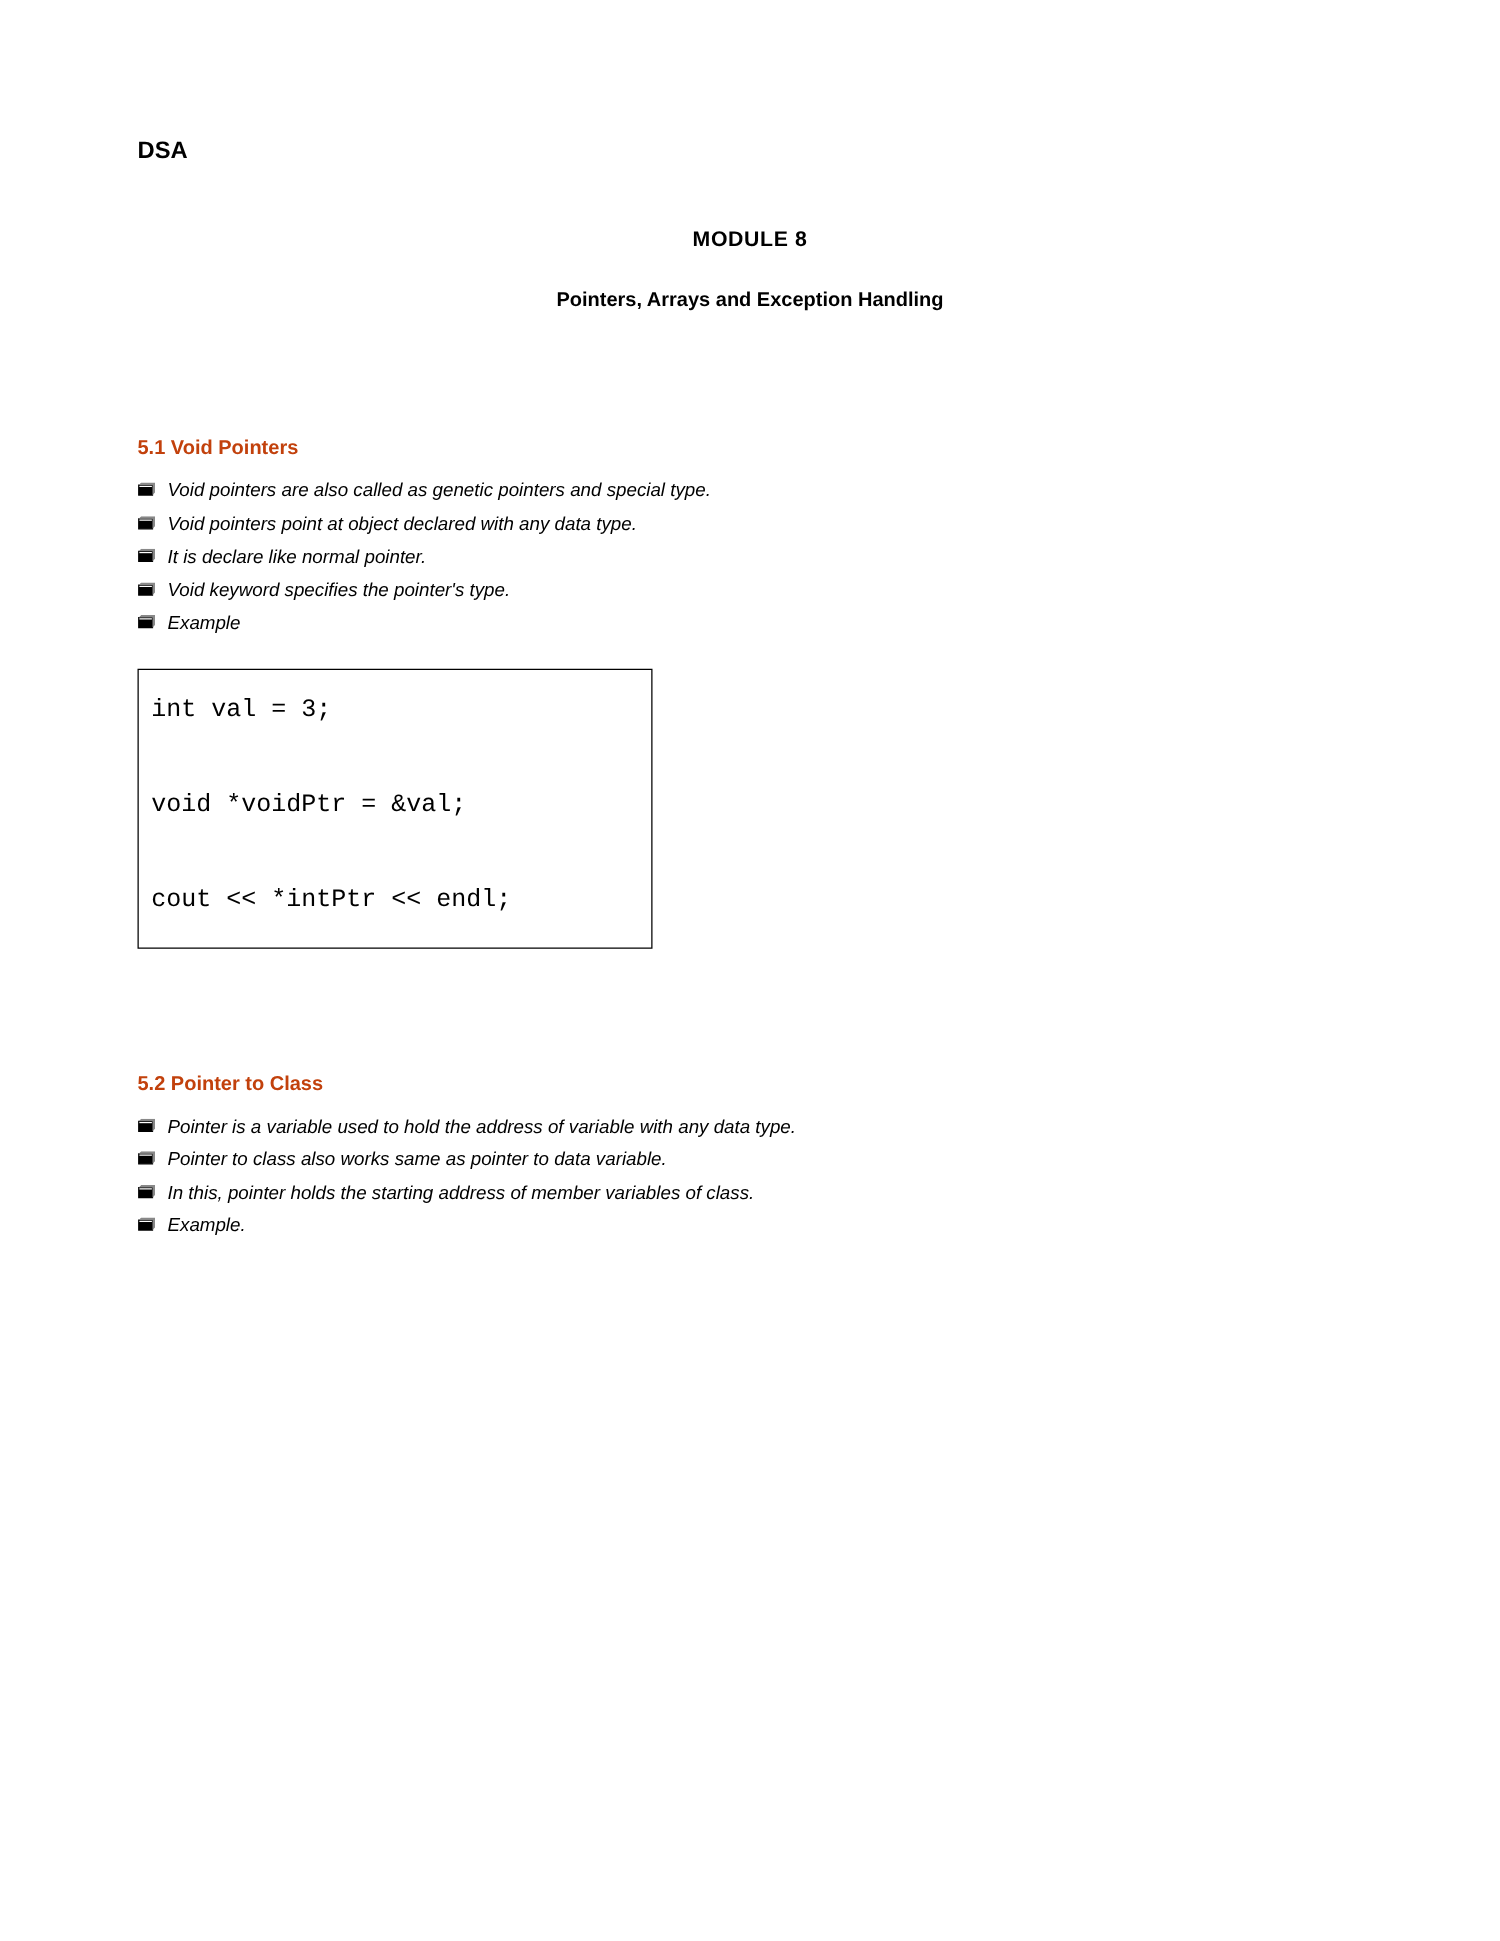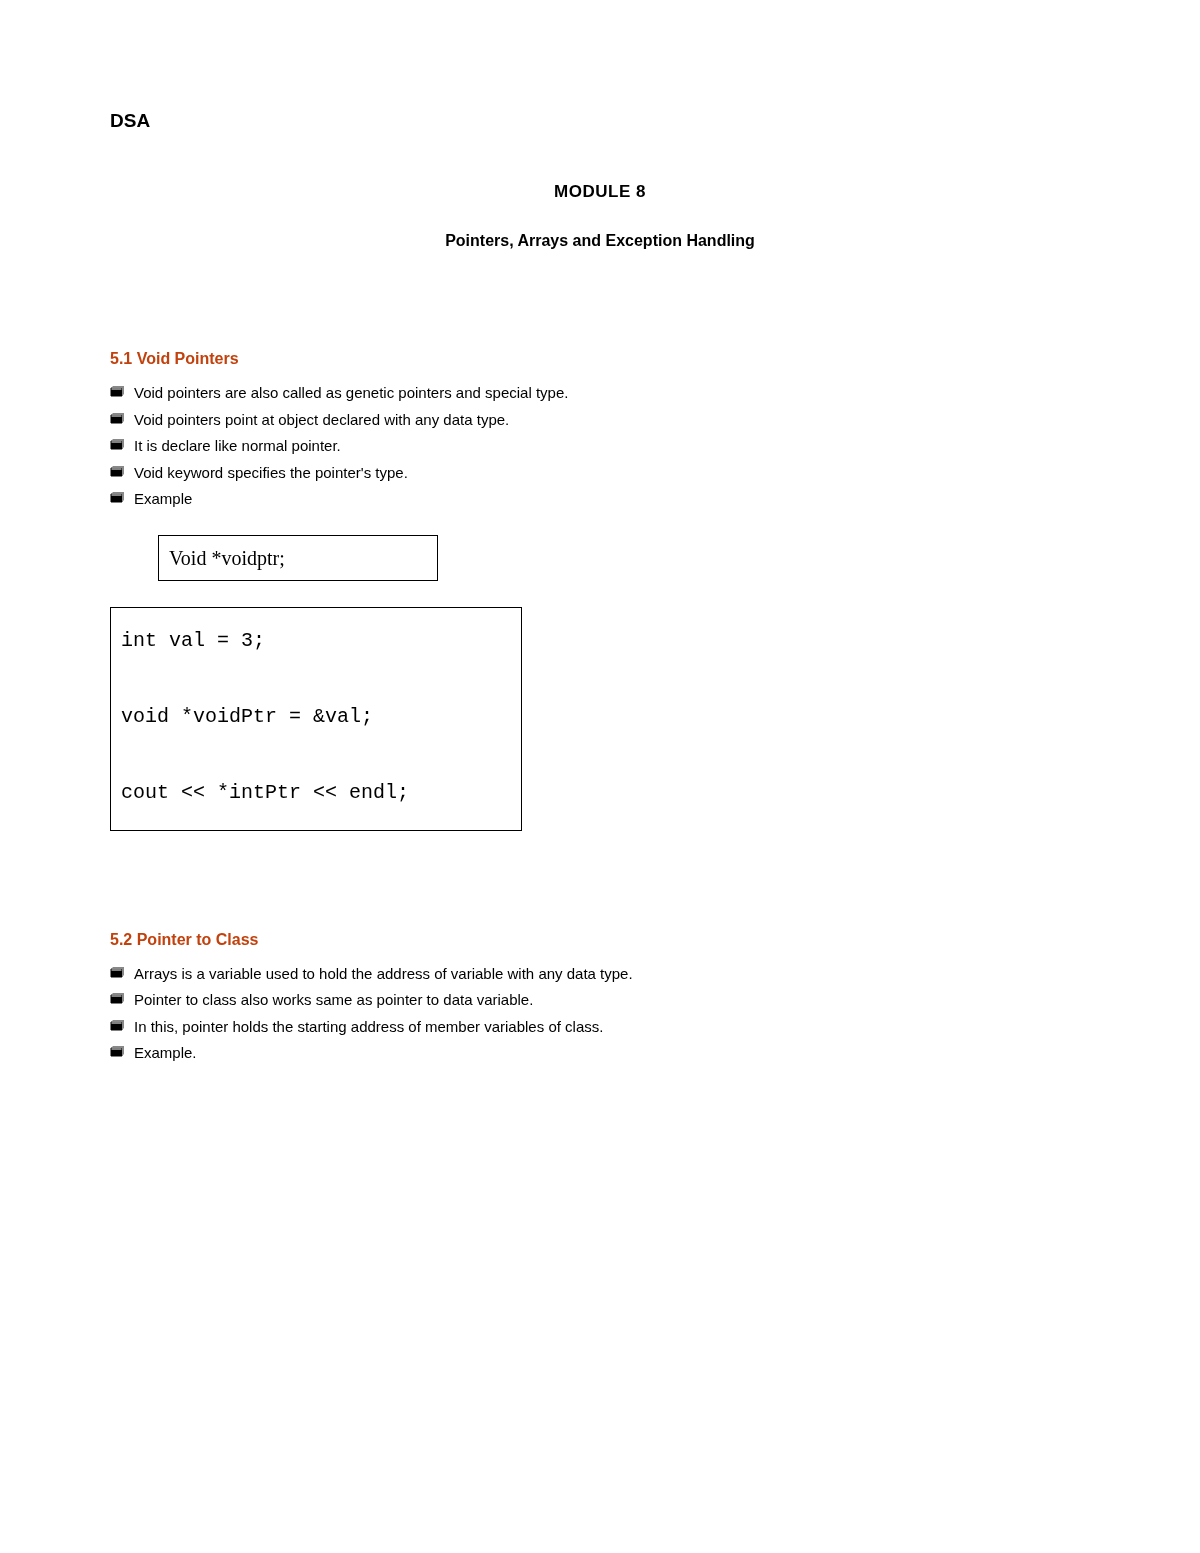--- a/index.html
+++ b/index.html
@@ -38,20 +38,21 @@
   .section-heading {
     color: #c2410c;
     font-weight: bold;
     font-size: 16px;
     margin-bottom: 14px;
   }
   .bullet-list {
     list-style: none;
     padding: 0;
     margin: 0 0 24px 0;
+    font-style: italic;
   }
   .bullet-list li {
     display: flex;
     align-items: flex-start;
     margin-bottom: 4px;
     line-height: 1.5;
   }
   .bullet-icon {
     display: inline-block;
     width: 14px;
@@ -150,38 +151,37 @@
         <svg width="14" height="12" viewBox="0 0 14 12">
             <path d="M1 2 L12 2 L12 10 L1 10 Z M1 4 L12 4" stroke="#000" stroke-width="1" fill="#fff"></path>
             <path d="M1 4 L12 4 L12 10 L1 10 Z" fill="#000"></path>
             <path d="M1 2 L3 0 L14 0 L12 2 Z M12 2 L14 0 L14 8 L12 10 Z" fill="#888"></path>
           </svg>
       </span>
       <span>Example</span>
     </li>
   </ul>
 
-  <div class="code-box code-box-small">Void *voidptr;</div>
 
   <div class="code-box code-box-large"><span class="code-line">int val = 3;</span>
 <span class="code-line">void *voidPtr = &amp;val;</span>
 <span class="code-line">cout &lt;&lt; *intPtr &lt;&lt; endl;</span></div>
 
   <div class="section-heading">5.2 Pointer to Class</div>
 
   <ul class="bullet-list">
     <li>
       <span class="bullet-icon">
         <svg width="14" height="12" viewBox="0 0 14 12">
             <path d="M1 2 L12 2 L12 10 L1 10 Z M1 4 L12 4" stroke="#000" stroke-width="1" fill="#fff"></path>
             <path d="M1 4 L12 4 L12 10 L1 10 Z" fill="#000"></path>
             <path d="M1 2 L3 0 L14 0 L12 2 Z M12 2 L14 0 L14 8 L12 10 Z" fill="#888"></path>
           </svg>
       </span>
-      <span>Arrays is a variable used to hold the address of variable with any data type.</span>
+      <span>Pointer is a variable used to hold the address of variable with any data type.</span>
     </li>
     <li>
       <span class="bullet-icon">
         <svg width="14" height="12" viewBox="0 0 14 12">
             <path d="M1 2 L12 2 L12 10 L1 10 Z M1 4 L12 4" stroke="#000" stroke-width="1" fill="#fff"></path>
             <path d="M1 4 L12 4 L12 10 L1 10 Z" fill="#000"></path>
             <path d="M1 2 L3 0 L14 0 L12 2 Z M12 2 L14 0 L14 8 L12 10 Z" fill="#888"></path>
           </svg>
       </span>
       <span>Pointer to class also works same as pointer to data variable.</span>

